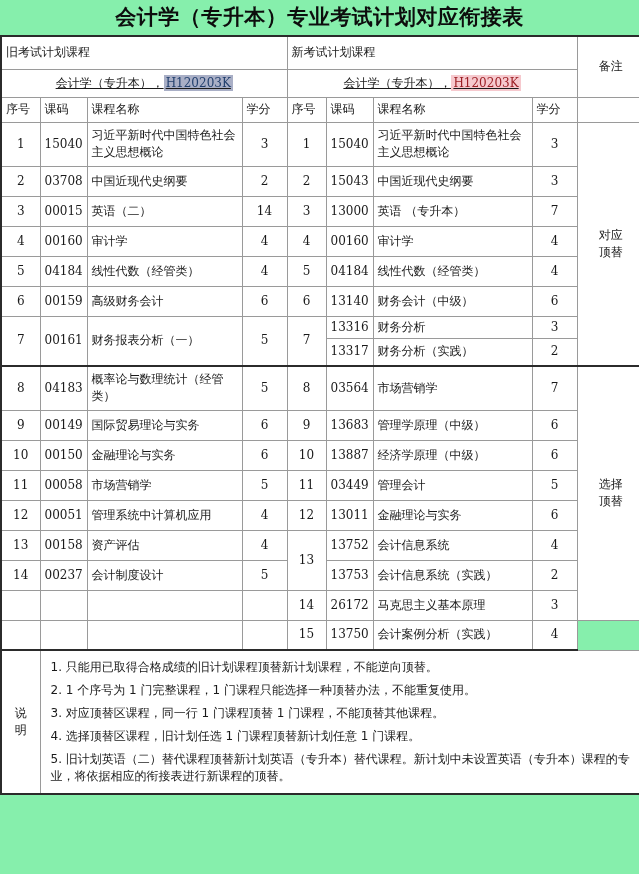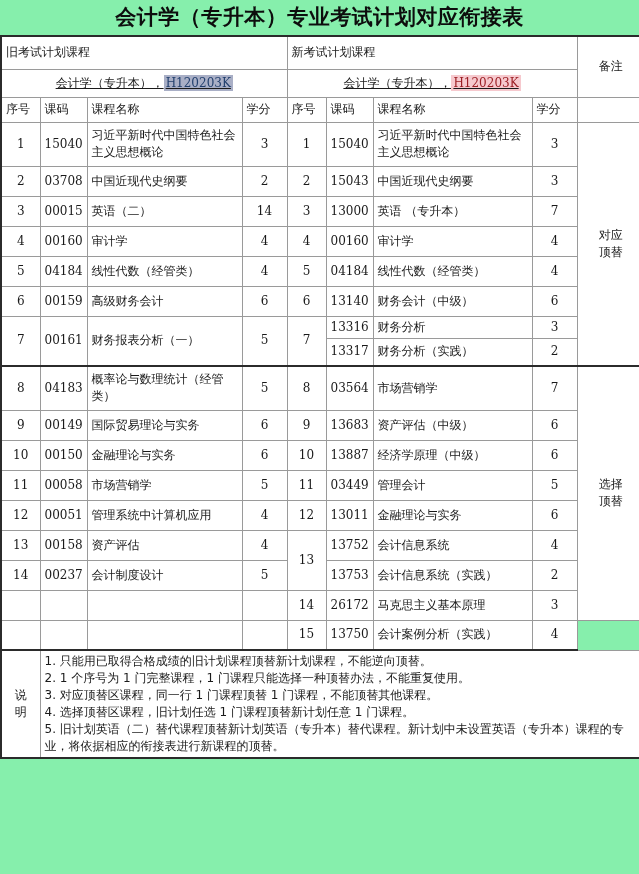--- a/index.html
+++ b/index.html
@@ -100,21 +100,21 @@
   }
   .note-body {
     font-family: "DejaVu Sans", "Liberation Sans", sans-serif;
     font-size: 11.5px;
     line-height: 21.5px;
     text-align: left;
     padding: 6px 8px 14px 8px;
     vertical-align: top;
     color: #131313;
   }
-  .note-body p { margin: 0; }
+  .note-body p { margin: 6px; }
   .two-line { line-height: 17px; }
 </style>
 </head>
 <body>
 
 <div class="page">
 
   <div class="doc-title">会计学（专升本）专业考试计划对应衔接表</div>
 
   <table class="sheet">
@@ -260,21 +260,21 @@
         </td>
       </tr>
 
       <tr>
         <td class="ctr bl-thick" style="height:30px">9</td>
         <td class="ctr">00149</td>
         <td class="lft">国际贸易理论与实务</td>
         <td class="ctr">6</td>
         <td class="ctr">9</td>
         <td class="ctr">13683</td>
-        <td class="lft">资产评估（中级）</td>
+        <td class="lft">管理学原理（中级）</td>
         <td class="ctr">6</td>
       </tr>
 
       <tr>
         <td class="ctr bl-thick" style="height:30px">10</td>
         <td class="ctr">00150</td>
         <td class="lft">金融理论与实务</td>
         <td class="ctr">6</td>
         <td class="ctr">10</td>
         <td class="ctr">13887</td>

